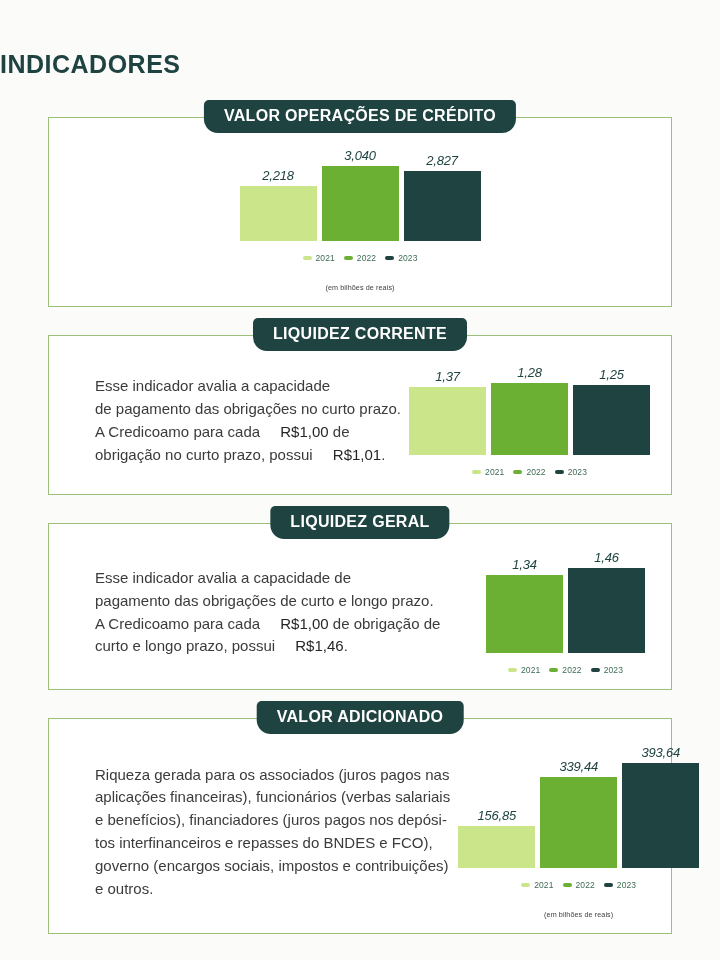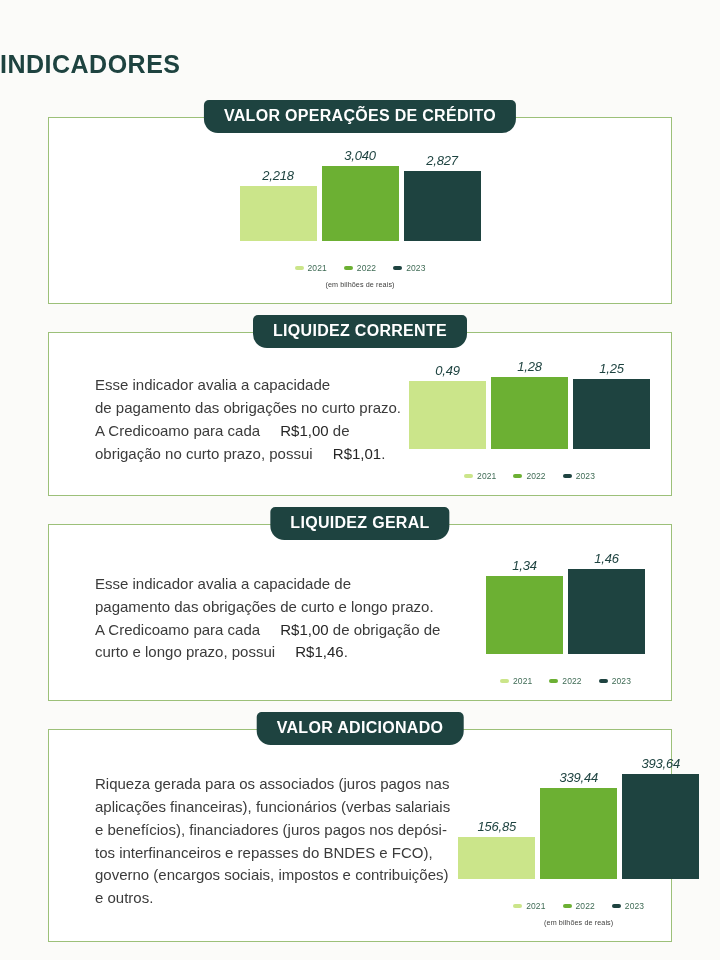--- a/index.html
+++ b/index.html
@@ -102,39 +102,39 @@
     white-space: nowrap;
     letter-spacing: -0.2px;
   }
   .bar {
     width: 77px;
   }
 
   .legend {
     display: flex;
     align-items: flex-end;
-    gap: 17px;
-    margin-top: 22px;
+    gap: 9px;
+    margin-top: 12px;
   }
   .legend-item {
     display: flex;
     align-items: center;
     gap: 4px;
     font-size: 8.5px;
     color: #3f6b55;
     letter-spacing: 0.1px;
   }
   .swatch {
     width: 9px;
     height: 4px;
     border-radius: 2px;
     display: inline-block;
   }
   .caption {
-    margin-top: 7px;
+    margin-top: 20px;
     font-size: 7.2px;
     color: #40403f;
     letter-spacing: 0.1px;
   }
 </style>
 </head>
 <body>
 
 <h1 class="page-title">INDICADORES</h1>
 
@@ -179,21 +179,21 @@
     </div>
     <div class="card-wrap">
       <div class="card">
         <div class="badge">LIQUIDEZ CORRENTE</div>
         <div class="card-body" style="min-height: 158px; padding: 26px 26px 14px 20px;">
           <div class="desc">Esse indicador avalia a capacidade<br>de pagamento das obrigações no curto prazo.<br>A Credicoamo para cada <b>R$1,00</b> de<br>obrigação no curto prazo, possui <b>R$1,01</b>.</div>
           <div style="flex: 1 1 auto;"></div>
           <div class="chart">
             <div class="bars">
               <div class="bar-col">
-                <div class="bar-val">0,49</div>
+                <div class="bar-val">1,37</div>
                 <div class="bar" style="height: 68px; background: rgb(203, 229, 138);"></div>
               </div>
               <div class="bar-col">
                 <div class="bar-val">1,28</div>
                 <div class="bar" style="height: 72px; background: rgb(108, 176, 51);"></div>
               </div>
               <div class="bar-col">
                 <div class="bar-val">1,25</div>
                 <div class="bar" style="height: 70px; background: rgb(30, 67, 64);"></div>
               </div>

